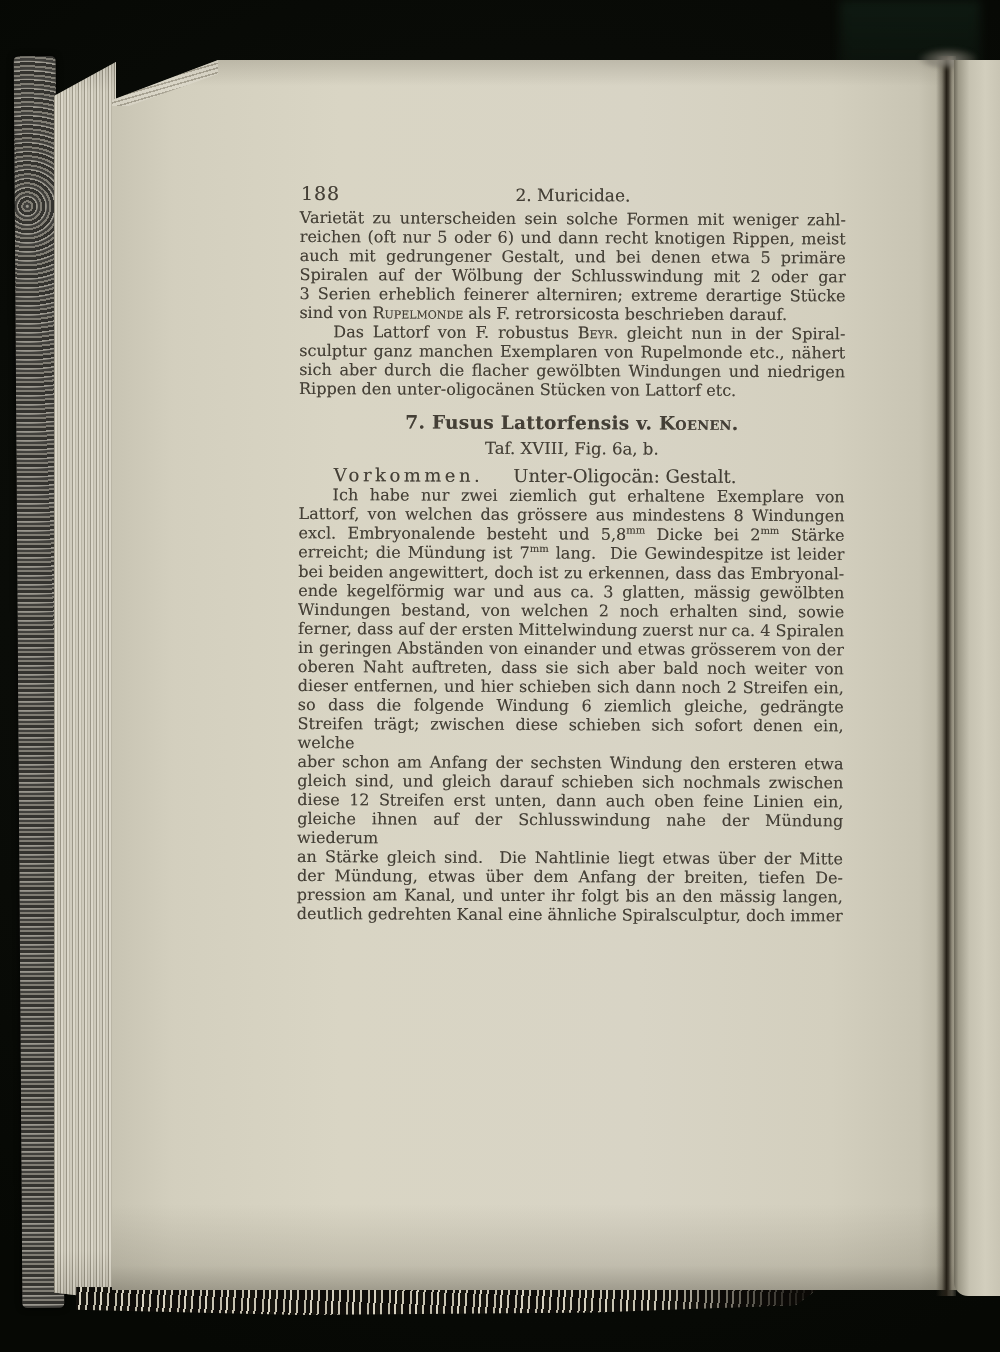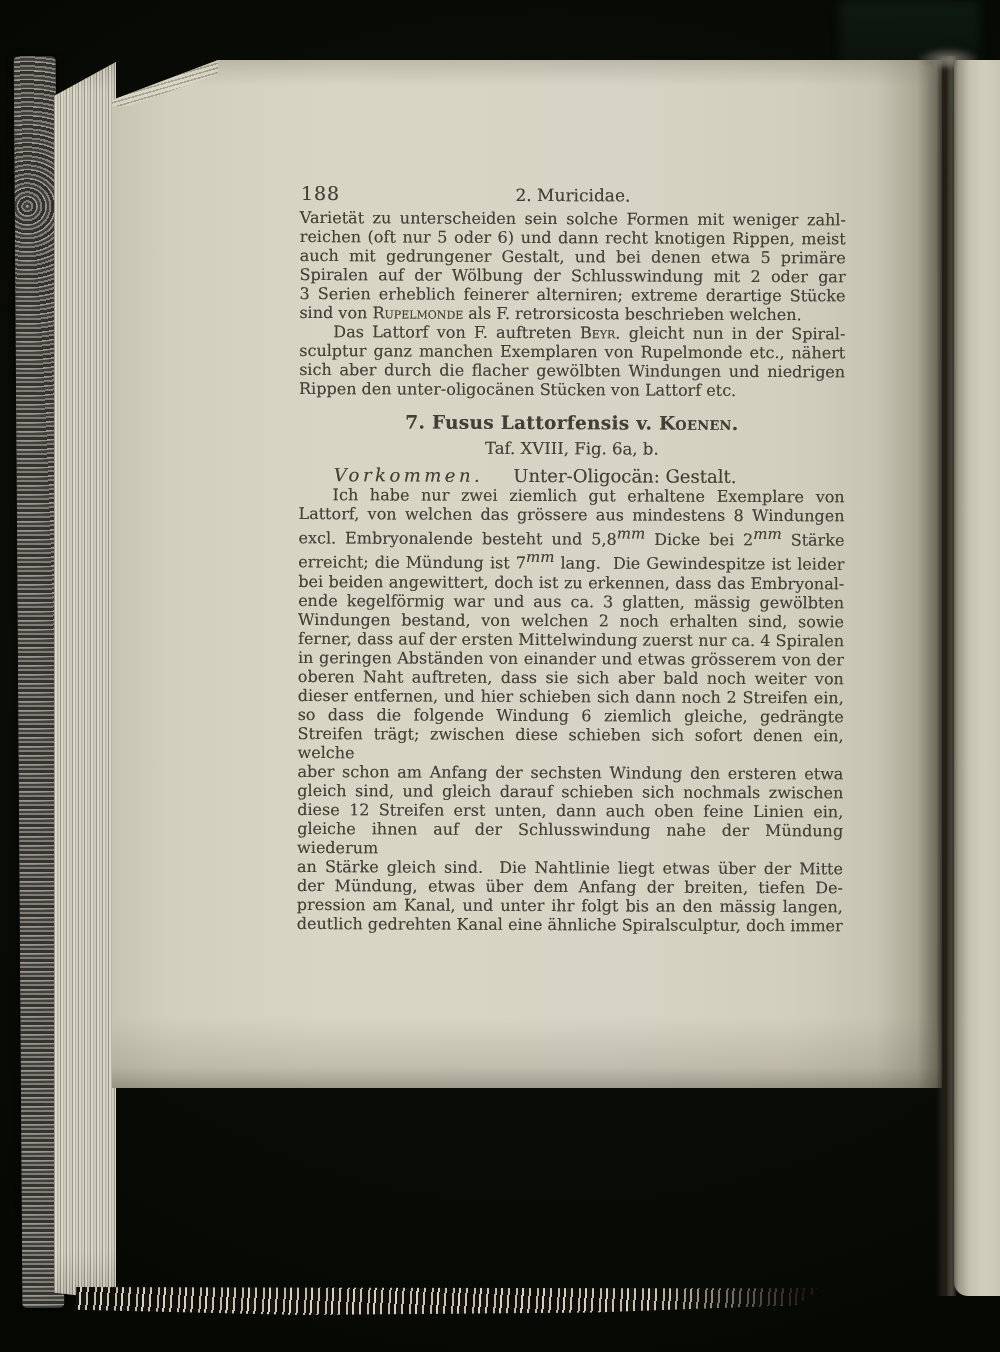--- a/index.html
+++ b/index.html
@@ -27,25 +27,26 @@
   }
   
   .stack{position:absolute;left:54px;top:62px;width:62px;height:1238px;
     background-color:#ccc8b7;
     background-image:
       repeating-linear-gradient(to right, rgba(116,111,97,0.55) 0 1px, rgba(227,223,211,0.65) 1px 3px, rgba(150,145,131,0.35) 3px 4px, rgba(210,206,194,0.5) 4px 6px),
       linear-gradient(to bottom, rgba(90,86,74,0.35) 0, transparent 30px, transparent 96%, rgba(80,76,64,0.4) 100%);
     clip-path:polygon(0 34px, 100% 0, 100% 100%, 0 99.4%);
   }
   
-  .main-page{position:absolute;left:112px;top:60px;width:830px;height:1028px;
+  .main-page{position:absolute;left:112px;top:60px;width:830px;height:1230px;
     clip-path:polygon(0 40px, 106px 0, 100% 0, 100% 100%, 0 100%);
     background:
       linear-gradient(to bottom, rgba(128,123,108,0.30) 0, rgba(128,123,108,0) 26px, transparent 93%, rgba(100,95,80,0.2) 98%, rgba(74,70,58,0.4) 100%),
       linear-gradient(to right, #c8c4b3 0, #d3cfbe 7%, #d9d5c4 26%, #d8d4c5 60%, #d3cfbe 82%, #c8c4b3 92%, #aba795 97%, #6f6b5d 99.4%, #423d31 100%);
+    padding-left: 47px;
   }
   .fan{position:absolute;left:0;top:0;width:106px;height:46px;
     background:repeating-linear-gradient(164deg, rgba(116,110,96,0.5) 0 1.5px, rgba(226,222,210,0.6) 1.5px 4.5px);
     clip-path:polygon(0 40px, 100% 0, 100% 14px, 0 52px);
     opacity:.85;}
   
   .gutter{position:absolute;left:936px;top:56px;width:20px;height:1240px;
     background:linear-gradient(to right, rgba(40,35,26,0) 0, rgba(58,52,40,0.45) 30%, #241f16 52%, #39342a 62%, rgba(120,114,98,0.55) 80%, rgba(140,135,118,0.15) 100%);}
   .tuft{position:absolute;left:918px;top:48px;width:60px;height:20px;border-radius:50%;
     background:radial-gradient(ellipse at 50% 60%, rgba(150,146,136,0.8) 0%, rgba(110,106,96,0.5) 45%, transparent 75%);
@@ -67,25 +68,25 @@
     text-shadow:0 0 0.6px rgba(68,63,54,0.5);}
   .header{position:relative;height:26px;font-size:18px;}
   .page-num{position:absolute;left:1px;top:0;font-size:19px;letter-spacing:1px;}
   .running-head{text-align:center;font-size:17px;padding-top:2px;}
   .line{text-align:justify;text-align-last:justify;white-space:normal;}
   .line.flush{text-align-last:left;}
   .line.indent{padding-left:34px;}
   .h-species{margin-top:13px;text-align:center;font-size:18.5px;font-weight:bold;letter-spacing:0.3px;}
   .h-plate{margin-top:6px;text-align:center;font-size:16.5px;}
   .occ{margin-top:7px;font-size:18px;padding-left:35px;}
-  .occ-label{letter-spacing:3.5px;margin-right:30px;font-style:italic;}
+  .occ-label{letter-spacing:3.5px;margin-right:30px;}
   .it{}
   .sc{font-variant:small-caps;}
   .b{font-weight:bold;}
-  .sup{font-size:15px;vertical-align:super;letter-spacing:0;font-style:italic;}
+  .sup{font-size:10px;vertical-align:super;letter-spacing:0;}
 </style>
 </head>
 <body>
 
 <div id="scene">
   <div class="bg-green-tint"></div>
   <div class="marble"></div>
   <div class="stack"></div>
   <div class="zebra"></div>
 
@@ -97,24 +98,24 @@
         <span class="page-num">188</span>
         <div class="running-head">2. Muricidae.</div>
       </div>
       <div id="text-blocks">
           <div class="para paragraph-1">
             <div class="line"><span>Varietät zu unterscheiden sein solche Formen mit weniger zahl-</span></div>
             <div class="line"><span>reichen (oft nur 5 oder 6) und dann recht knotigen Rippen, meist</span></div>
             <div class="line"><span>auch mit gedrungener Gestalt, und bei denen etwa 5 primäre</span></div>
             <div class="line"><span>Spiralen auf der Wölbung der Schlusswindung mit 2 oder gar</span></div>
             <div class="line"><span>3 Serien erheblich feinerer alterniren; extreme derartige Stücke</span></div>
-            <div class="line flush"><span>sind von </span><span class="sc">Rupelmonde</span><span> als </span><span class="it">F. retrorsicosta</span><span> beschrieben welchen.</span></div>
+            <div class="line flush"><span>sind von </span><span class="sc">Rupelmonde</span><span> als </span><span class="it">F. retrorsicosta</span><span> beschrieben darauf.</span></div>
           </div>
           <div class="para paragraph-2">
-            <div class="line indent"><span>Das Lattorf von </span><span class="it">F. auftreten</span><span> </span><span class="sc">Beyr.</span><span> gleicht nun in der Spiral-</span></div>
+            <div class="line indent"><span>Das Lattorf von </span><span class="it">F. robustus</span><span> </span><span class="sc">Beyr.</span><span> gleicht nun in der Spiral-</span></div>
             <div class="line"><span>sculptur ganz manchen Exemplaren von Rupelmonde etc., nähert</span></div>
             <div class="line"><span>sich aber durch die flacher gewölbten Windungen und niedrigen</span></div>
             <div class="line flush"><span>Rippen den unter-oligocänen Stücken von Lattorf etc.</span></div>
           </div>
           <div class="h-species"><span class="b">7. Fusus Lattorfensis v. </span><span class="b sc">Koenen.</span></div>
           <div class="h-plate">Taf. XVIII, Fig. 6a, b.</div>
           <div class="occ"><span class="occ-label">Vorkommen.</span><span>Unter-Oligocän: Gestalt.</span></div>
           <div class="para paragraph-3">
             <div class="line indent"><span>Ich habe nur zwei ziemlich gut erhaltene Exemplare von</span></div>
             <div class="line"><span>Lattorf, von welchen das grössere aus mindestens 8 Windungen</span></div>

